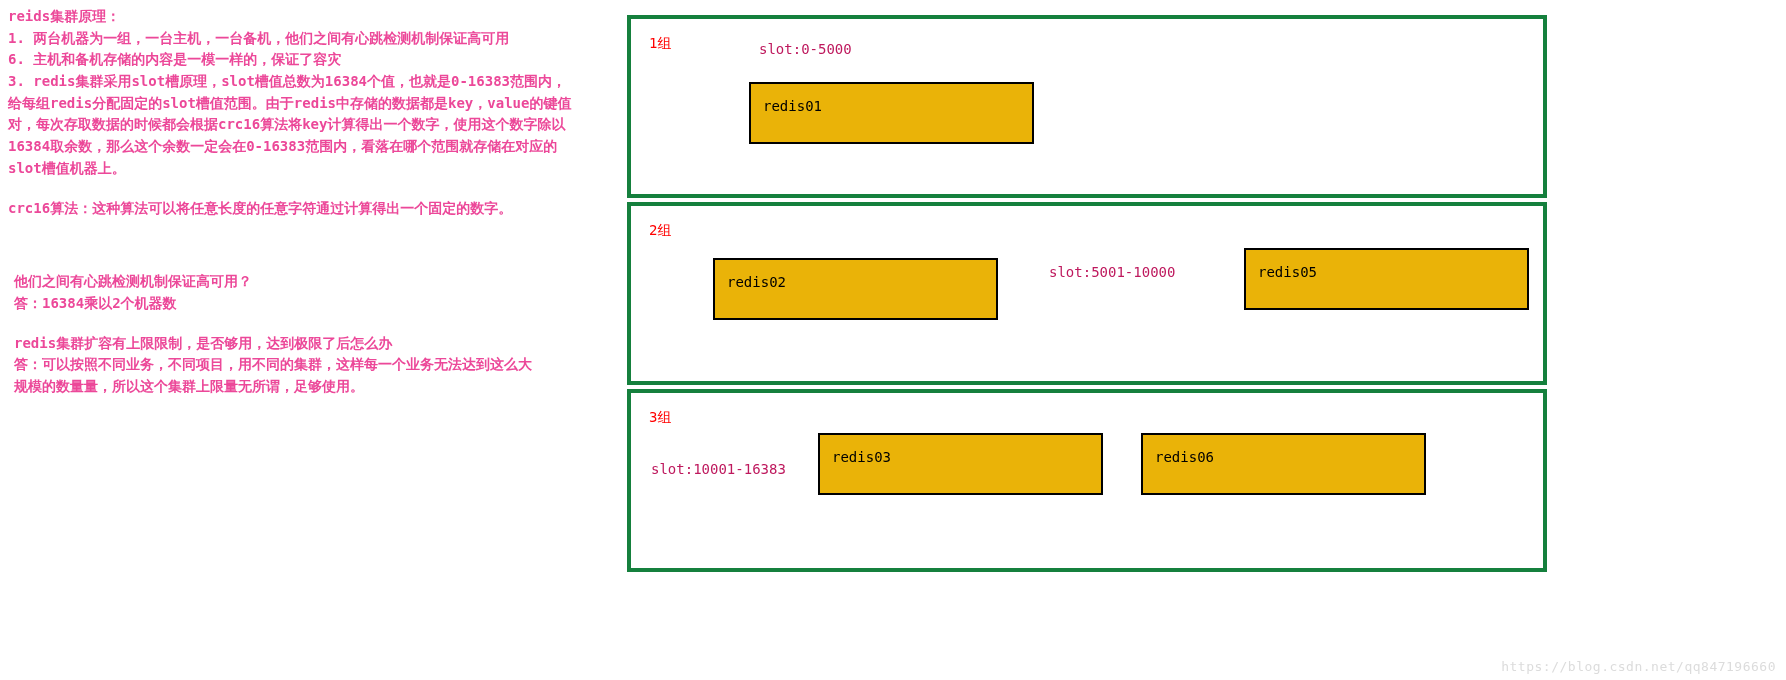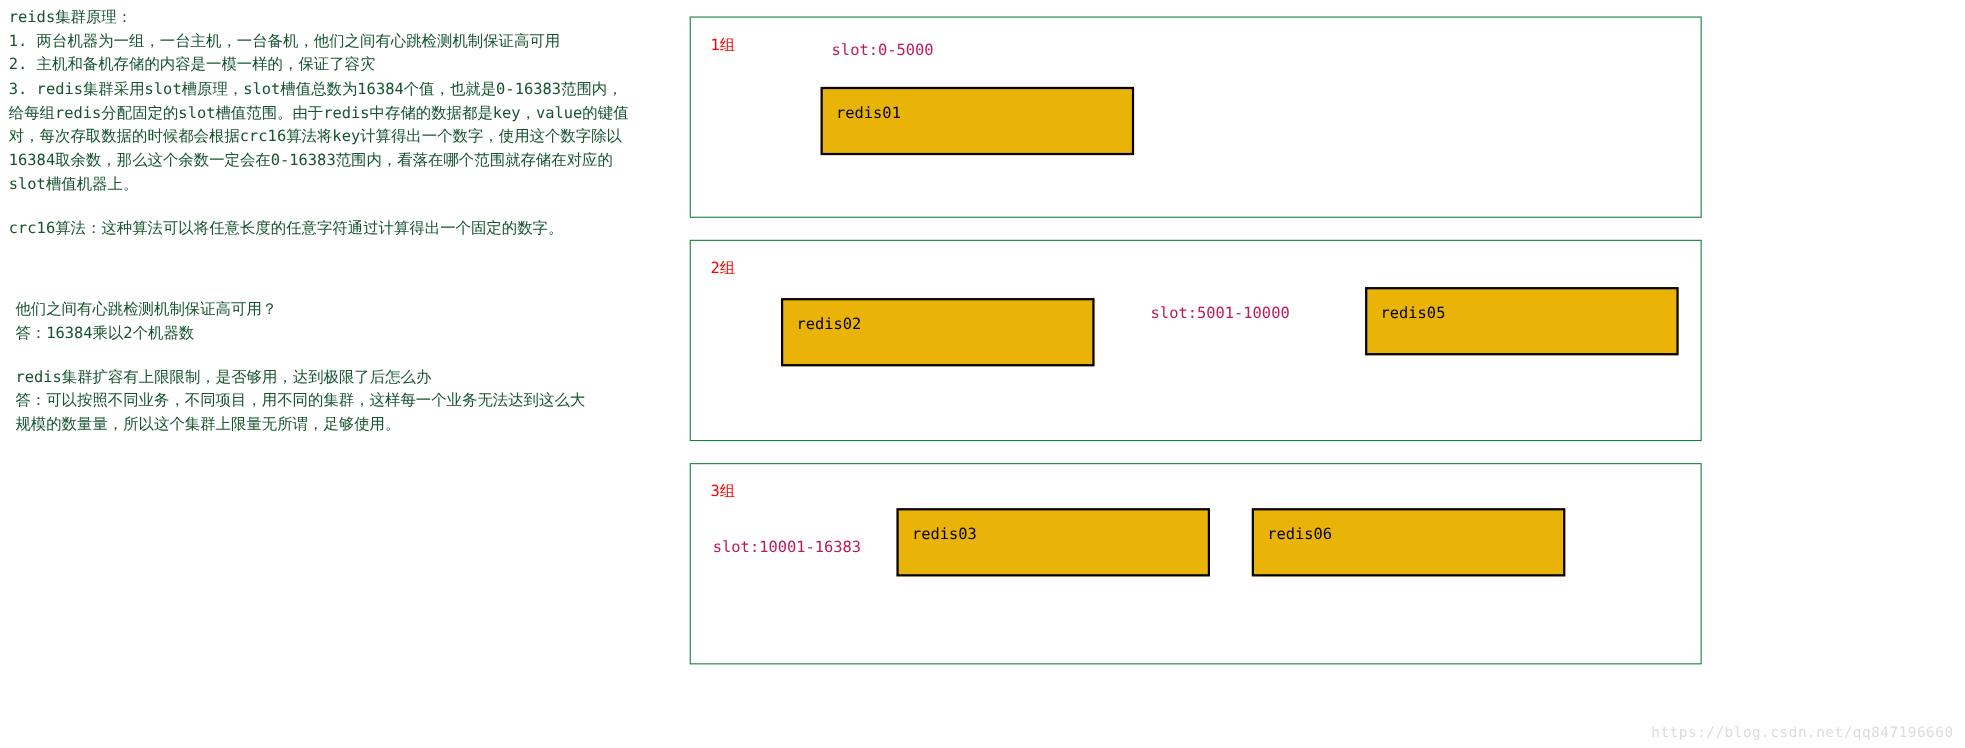--- a/index.html
+++ b/index.html
@@ -10,36 +10,37 @@
       width: 1786px;
       height: 680px;
       position: relative;
       color: #000;
     }
     .left-panel {
       position: absolute;
       left: 8px;
       top: 6px;
       width: 585px;
-      color: #14532d;
+      color: #ec4899;
       line-height: 1.55;
+      font-weight: bold;
     }
     .left-panel .block { margin-bottom: 18px; }
     .left-panel .indented { padding-left: 6px; }
     .right-panel {
       position: absolute;
       left: 627px;
       top: 15px;
       width: 920px;
     }
     .group-box {
-      border: 1px solid #15803d;
+      border: 4px solid #15803d;
       width: 920px;
       height: 183px;
-      margin-bottom: 20px;
+      margin-bottom: 4px;
       position: relative;
     }
     .group-label {
       position: absolute;
       color: #ff0000;
       font-size: 14px;
       left: 18px;
       top: 16px;
     }
     .slot-label {
@@ -71,21 +72,21 @@
       margin-left: 33px;
     }
   </style>
 </head>
 <body>
 
 <div class="left-panel">
   <div class="block">
     <div>reids集群原理：</div>
     <div>1. 两台机器为一组，一台主机，一台备机，他们之间有心跳检测机制保证高可用</div>
-    <div>2. 主机和备机存储的内容是一模一样的，保证了容灾</div>
+    <div>6. 主机和备机存储的内容是一模一样的，保证了容灾</div>
     <div>3. redis集群采用slot槽原理，slot槽值总数为16384个值，也就是0-16383范围内，</div>
     <div>给每组redis分配固定的slot槽值范围。由于redis中存储的数据都是key，value的键值</div>
     <div>对，每次存取数据的时候都会根据crc16算法将key计算得出一个数字，使用这个数字除以</div>
     <div>16384取余数，那么这个余数一定会在0-16383范围内，看落在哪个范围就存储在对应的</div>
     <div>slot槽值机器上。</div>
   </div>
   <div class="block">
     <div>crc16算法：这种算法可以将任意长度的任意字符通过计算得出一个固定的数字。</div>
   </div>
   <div style="height:34px;"></div>

